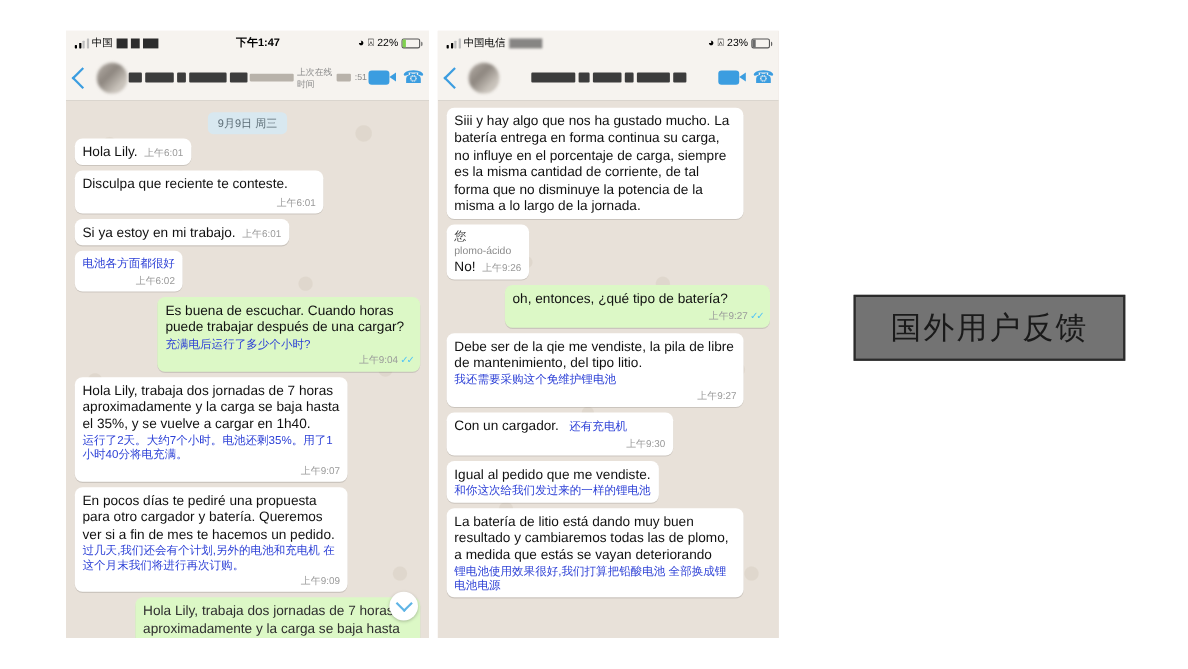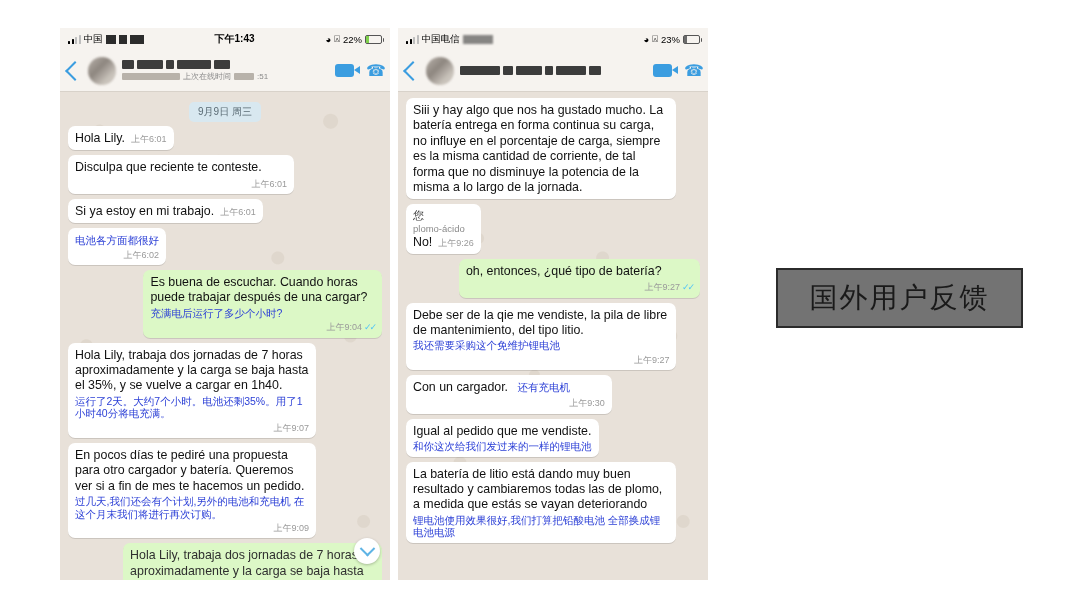--- a/index.html
+++ b/index.html
@@ -140,21 +140,21 @@
     border-radius: 50%;
     background: linear-gradient(135deg,#b9b2ab,#8e8780 40%,#c9c3bb 75%);
     filter: blur(1.3px);
     flex: 0 0 auto;
     margin-right: 6px;
   }
   .nav-title-wrap {
     flex: 1 1 auto;
     min-width: 0;
     display: flex;
-    flex-direction: column;
+    flex-direction: row;
     justify-content: center;
     gap: 2px;
   }
   .nav-name-redacted {
     display: flex;
     align-items: center;
     gap: 3px;
     filter: blur(0.6px);
   }
   .nav-name-redacted i {
@@ -377,21 +377,21 @@
           <i></i>
           <i></i>
           <i></i>
           <i></i>
         </span>
       <span class="carrier">中国</span>
       <span class="blockglyph" style="width:10px"></span>
       <span class="blockglyph" style="width:8px"></span>
       <span class="blockglyph" style="width:14px"></span>
     </div>
-    <div class="status-center">下午1:43</div>
+    <div class="status-center">下午1:47</div>
     <div class="status-right">
       <span>◕</span>
       <span>⍓</span>
       <span>22%</span>
       <span class="batt charging">
           <span style="width:22%"></span>
         </span>
     </div>
   </div>
 

